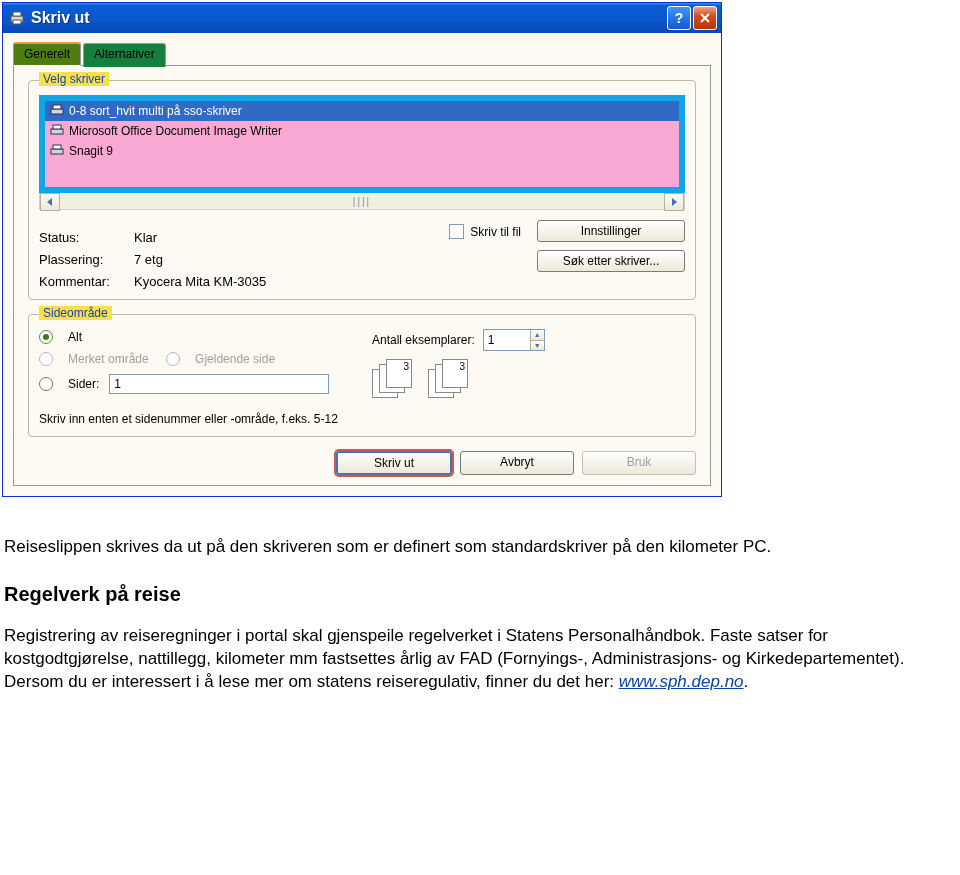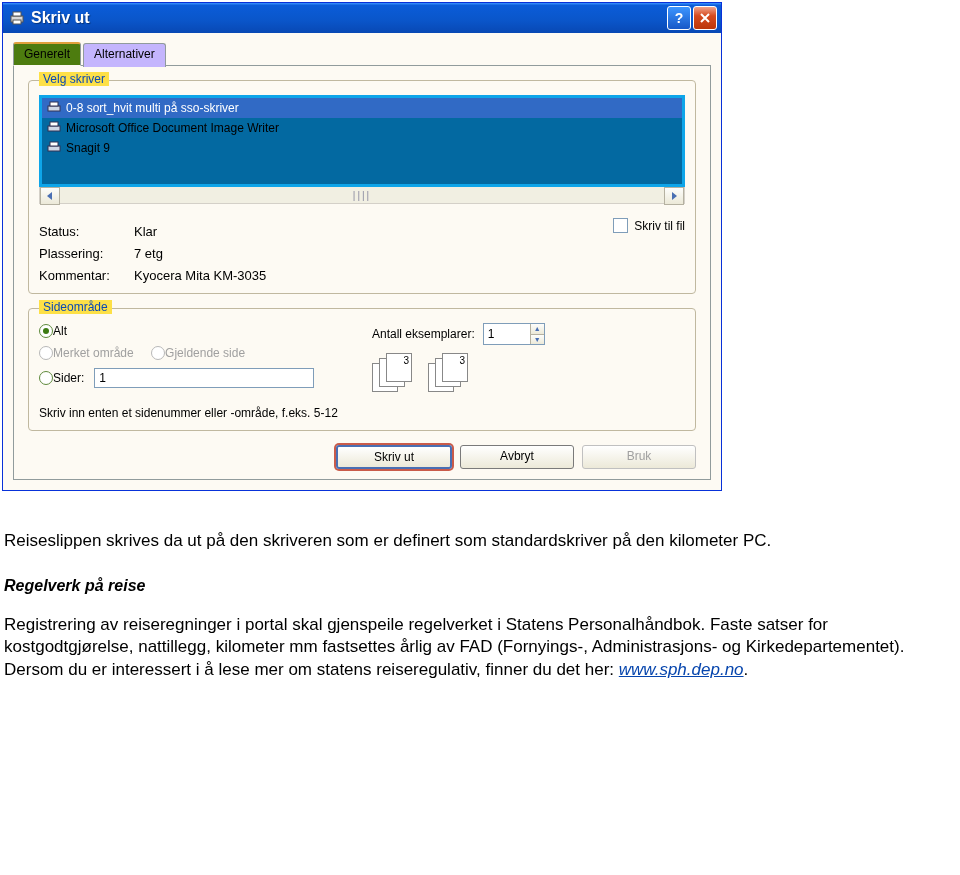--- a/index.html
+++ b/index.html
@@ -65,21 +65,21 @@
     font-size: 12px;
     cursor: pointer;
   }
   .tab.active {
     background: #4d7c0f;
     border-bottom: 1px solid #fdfaf3;
     position: relative;
     top: 1px;
     border-top: 2px solid #e1a03c;
   }
-  .tab.inactive { top:2px; position:relative; background:#c4b5fd;}
+  .tab.inactive { top:2px; position:relative; background:#15803d;}
   .tab-panel {
     border: 1px solid #919b9c;
     margin-top: 0;
     background: #fdfaf3;
     padding: 14px 14px 10px 14px;
     position: relative;
     z-index:1;
   }
 
   
@@ -95,22 +95,22 @@
     top: -9px;
     left: 10px;
     background: #fde047;
     padding: 0 4px;
     color: #0a49b6;
     font-size: 12px;
   }
 
   
   .printer-list {
-    background: #0369a1;
-    border: 3px solid #0ea5e9;
+    background: #f9a8d4;
+    border: 6px solid #0ea5e9;
     height: 86px;
     overflow: hidden;
   }
   .printer-item {
     display: flex;
     align-items: center;
     gap: 4px;
     padding: 2px 4px;
     font-size: 12px;
   }
@@ -182,21 +182,21 @@
   }
   .xp-button.default { border:2px solid #4a6fb3; box-shadow: 0 0 0 2px #c95b4a; }
   .xp-button.disabled { color:#a0a0a0; border-color:#c0c0c0; cursor:default;}
 
   
   .range-layout { display:flex; gap:20px; }
   .range-left { flex:1; font-size:12px; }
   .range-right { flex:1; font-size:12px; }
 
   .radio {
-    display:inline-flex; align-items:flex-start; gap:0; margin-right:14px; margin-bottom:8px;
+    display:inline-flex; align-items:flex-start; gap:15px; margin-right:14px; margin-bottom:8px;
     cursor:pointer;
   }
   .radio .dot {
     width:12px; height:12px; border-radius:50%; border:1px solid #5f8a3c;
     display:inline-flex; align-items:center; justify-content:center; background:#fff;
   }
   .radio.selected .dot::after{
     content:''; width:6px; height:6px; background:#3c7b12; border-radius:50%;
   }
   .radio.disabled { color:#a0a0a0; cursor:default;}
@@ -242,23 +242,22 @@
   
   .body-text {
     padding: 22px 20px 0 4px;
     font-family: Arial, sans-serif;
     font-size: 17px;
     line-height: 1.35;
     color: #000;
     max-width: 930px;
   }
   .body-text h3 {
-    font-style: italic;
     font-weight: bold;
-    font-size: 16px;
+    font-size: 20px;
     margin: 22px 0 6px 0;
   }
   .body-text a { color:#0645ad; text-decoration:underline; cursor:pointer;font-style:italic;}
 
   input { outline:none; }
 </style>
 </head>
 <body>
 
 <div class="page">
@@ -346,20 +345,24 @@
                 <div>7 etg</div>
                 <div>Kommentar:</div>
                 <div>Kyocera Mita KM-3035</div>
               </div>
             </div>
             <div style="display:flex; align-items:flex-start; gap:16px;">
               <label class="xp-check" style="margin-top:4px;">
                 <span class="box"></span>
                 <span>Skriv til fil</span>
               </label>
+              <div class="info-right">
+                <div class="xp-button">Innstillinger</div>
+                <div class="xp-button">Søk etter skriver...</div>
+              </div>
             </div>
           </div>
         </div>
 
         <div class="groupbox">
           <div class="groupbox-title">Sideområde</div>
           <div class="range-layout">
             <div class="range-left">
               <div>
                 <span class="radio selected">

